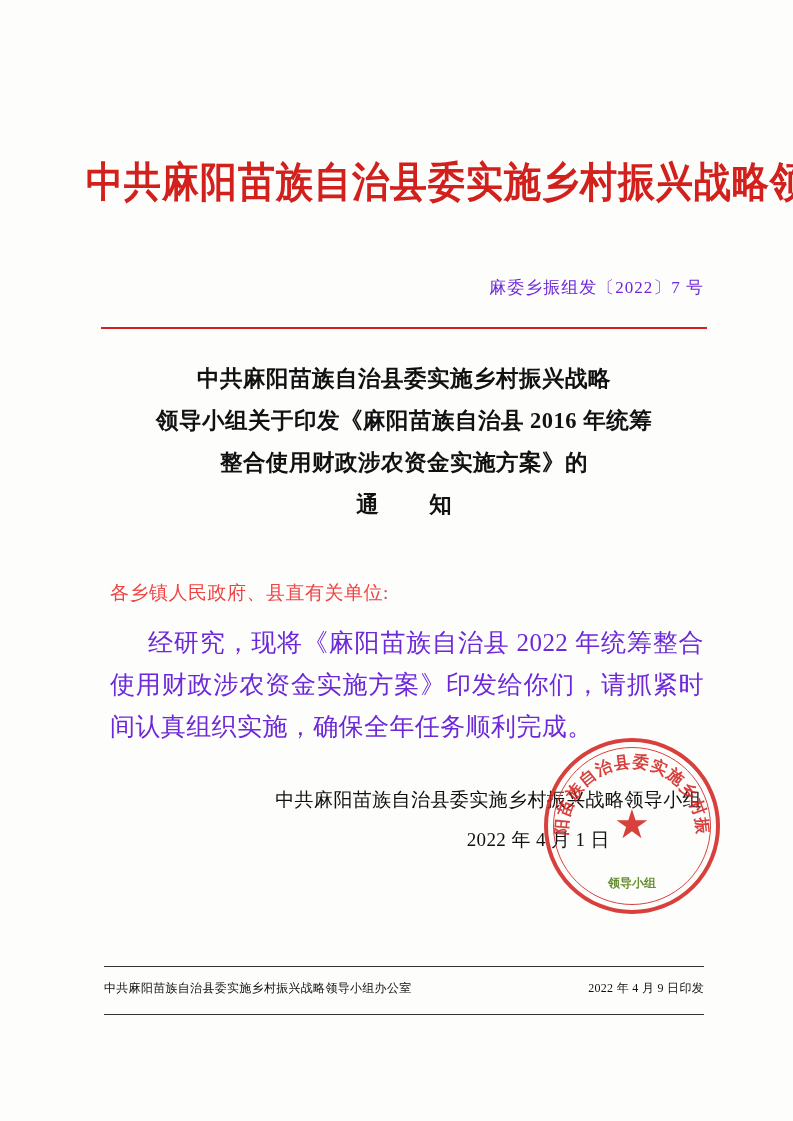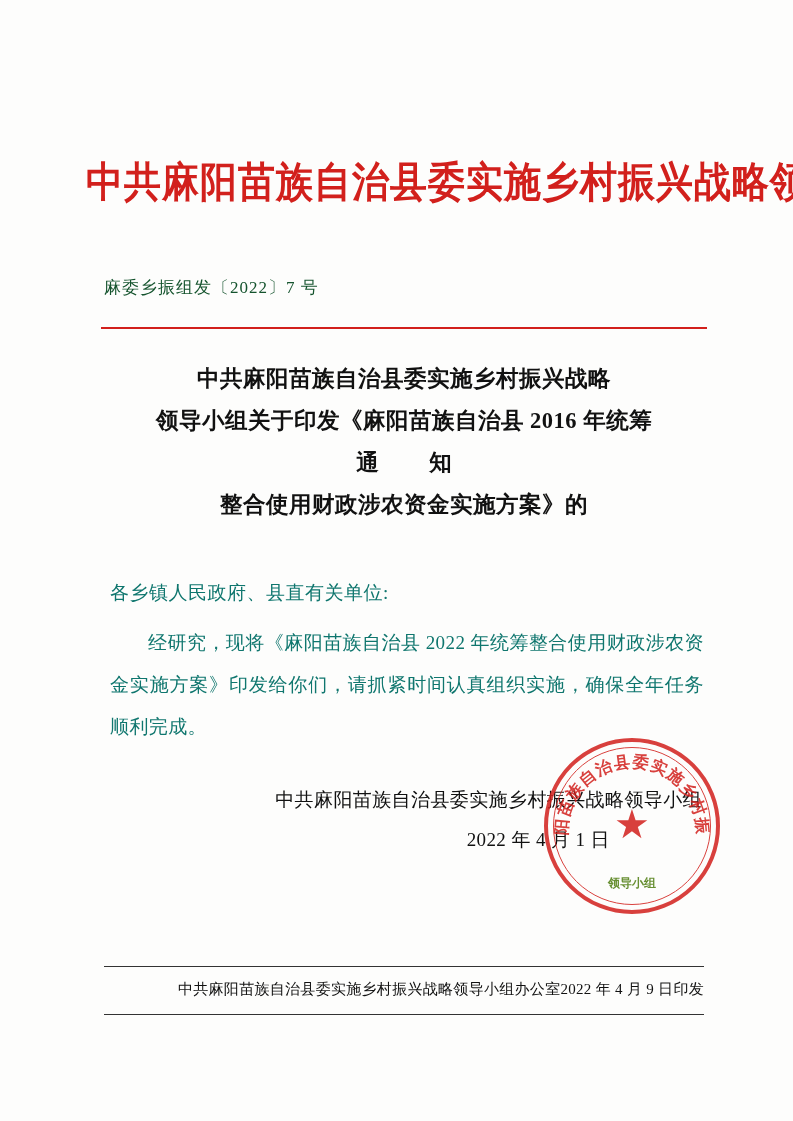--- a/index.html
+++ b/index.html
@@ -46,24 +46,24 @@
     transform: scaleY(1.12);
     transform-origin: center top;
   }
 
   
   .doc-number {
     position: absolute;
     top: 276px;
     left: 0;
     width: 600px;
-    text-align: left;
+    text-align: right;
     font-size: 17px;
     letter-spacing: 1px;
-    color: #14532d;
+    color: #6d28d9;
   }
 
   
   .red-rule {
     position: absolute;
     top: 327px;
     left: -3px;
     width: 606px;
     height: 2px;
     background: #d2201c;
@@ -85,33 +85,33 @@
   .title-block .line { display: block; white-space: nowrap; }
   .title-block .notice { letter-spacing: 14px; padding-left: 14px; }
 
   
   .salutation {
     position: absolute;
     top: 580px;
     left: 6px;
     font-size: 19px;
     letter-spacing: 0.5px;
-    color: #0f766e;
+    color: #ef4444;
   }
   .para {
     position: absolute;
     top: 622px;
     left: 6px;
     width: 594px;
-    font-size: 19px;
+    font-size: 25px;
     line-height: 42px;
     text-indent: 38px;
     text-align: justify;
     letter-spacing: 0.4px;
-    color: #0f766e;
+    color: #6d28d9;
   }
 
   
   .signature {
     position: absolute;
     top: 780px;
     left: 0;
     width: 600px;
     text-align: right;
     font-size: 19px;
@@ -188,45 +188,45 @@
     left: 0;
     width: 600px;
     height: 1px;
     background: #333;
   }
   .footer-text {
     position: absolute;
     top: 980px;
     left: 0;
     width: 600px;
-    font-size: 15px;
+    font-size: 12px;
     letter-spacing: 0.3px;
     color: #111;
     display: flex;
-    justify-content: flex-end;
+    justify-content: space-between;
     white-space: nowrap;
   }
 </style>
 </head>
 <body>
 
 <div class="page">
   <div class="doc-body">
 
     <div class="masthead">中共麻阳苗族自治县委实施乡村振兴战略领导小组</div>
 
     <div class="doc-number">麻委乡振组发〔2022〕7 号</div>
 
     <div class="red-rule"></div>
 
     <div class="title-block">
       <span class="line">中共麻阳苗族自治县委实施乡村振兴战略</span>
       <span class="line">领导小组关于印发《麻阳苗族自治县 2016 年统筹</span>
+      <span class="line">整合使用财政涉农资金实施方案》的</span>
       <span class="line notice">通　知</span>
-      <span class="line">整合使用财政涉农资金实施方案》的</span>
     </div>
 
     <div class="salutation">各乡镇人民政府、县直有关单位:</div>
 
     <div class="para">经研究，现将《麻阳苗族自治县 2022 年统筹整合使用财政涉农资金实施方案》印发给你们，请抓紧时间认真组织实施，确保全年任务顺利完成。</div>
 
     <div class="signature">
       <div>中共麻阳苗族自治县委实施乡村振兴战略领导小组</div>
       <div class="date">2022 年 4 月 1 日</div>
     </div>

